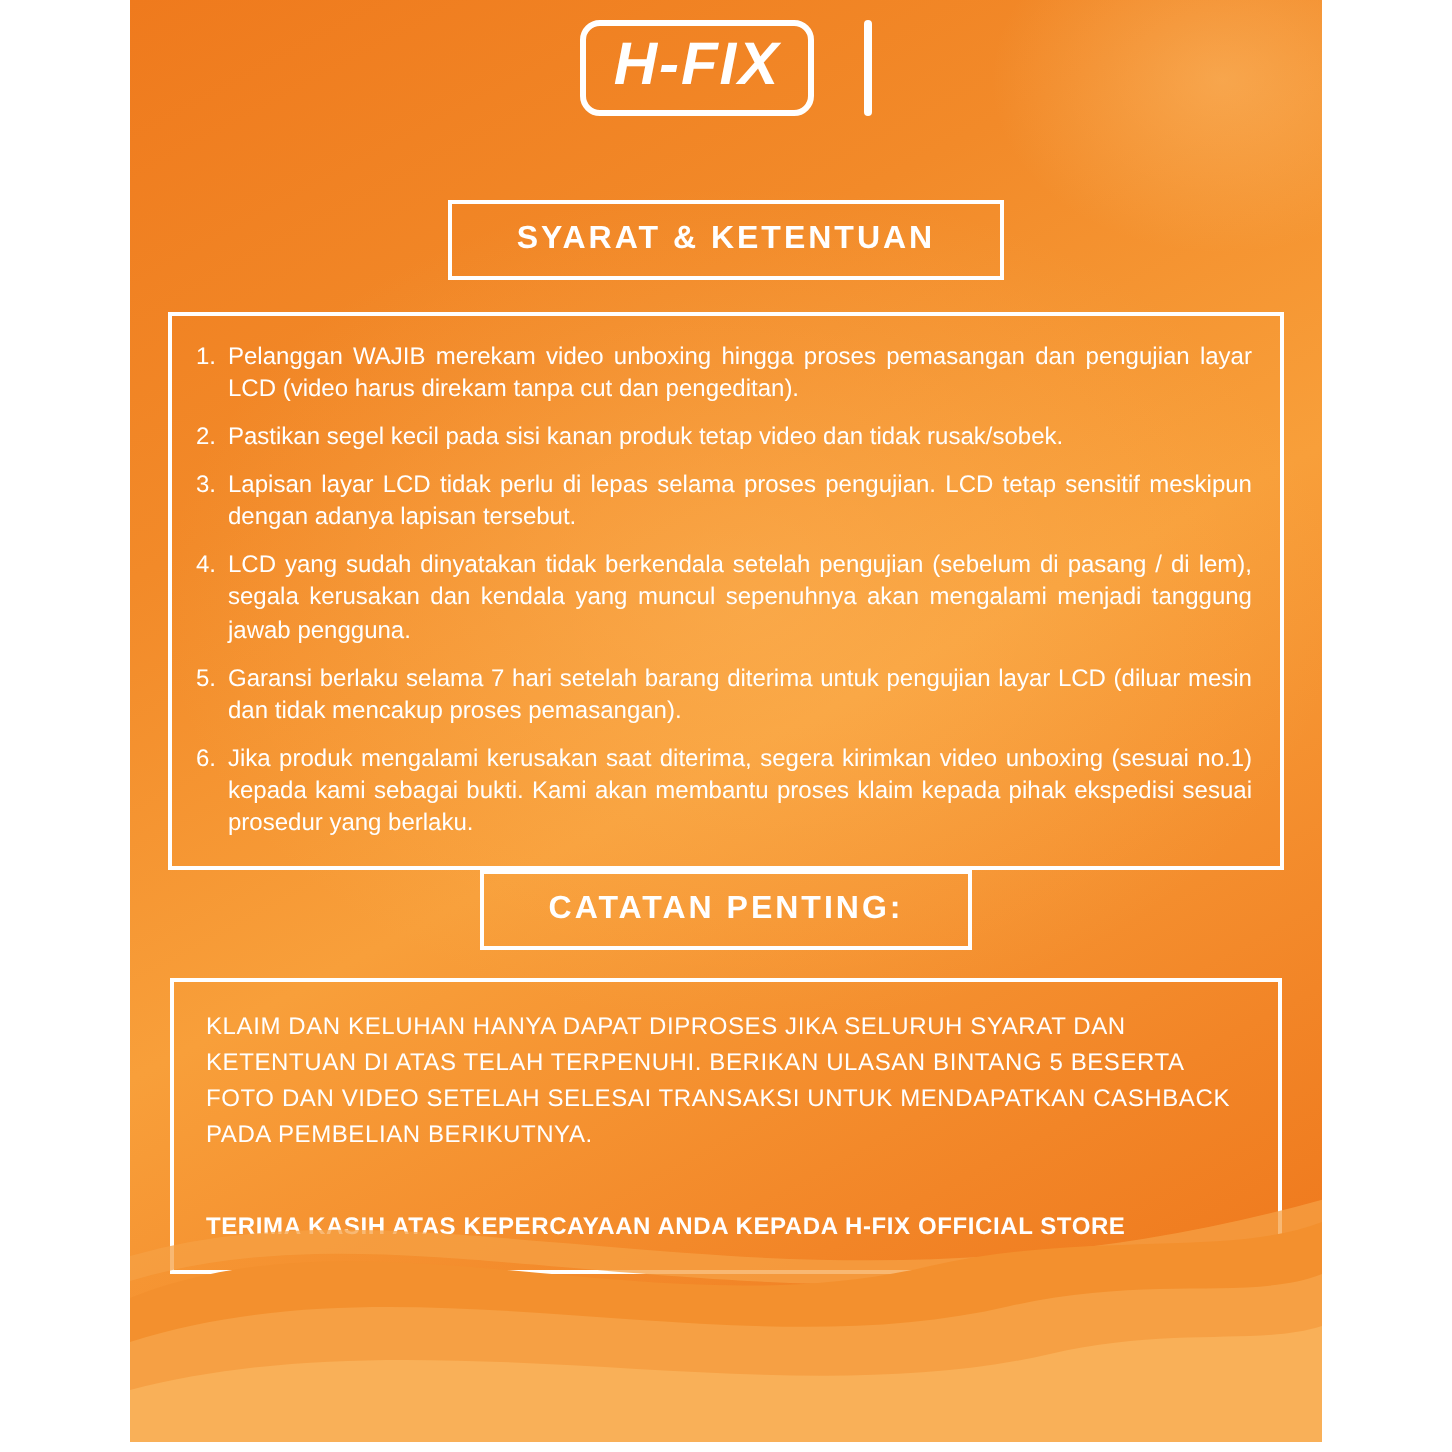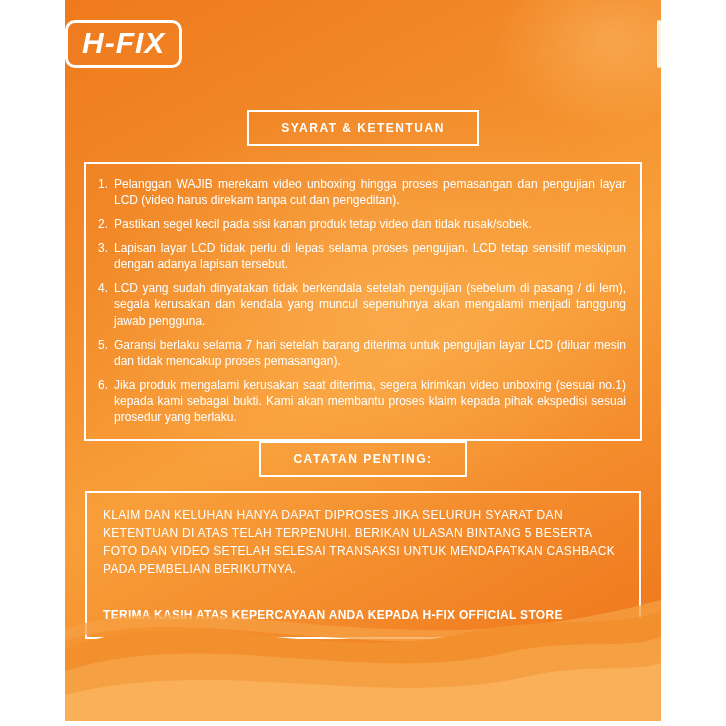--- a/index.html
+++ b/index.html
@@ -21,39 +21,39 @@
     overflow:hidden;
     color:#ffffff;
   }
   .corner-glow {
     position:absolute; top:-50px; right:-70px; width:240px; height:180px;
     background:radial-gradient(ellipse, rgba(255,205,130,0.38), rgba(255,205,130,0) 68%);
     pointer-events:none;
   }
   
   .logo-row {
-    display:flex; justify-content:space-between; align-items:center;
-    gap:25px; padding-top:20px;
+    display:flex; justify-content:center; align-items:center;
+    gap:25px; padding-top:10px;
   }
   .logo-box {
     border:3px solid #ffffff; border-radius:10px;
     padding:3px 14px 5px 14px;
     font-style:italic; font-weight:bold; font-size:30px;
     letter-spacing:1px; color:#ffffff;
   }
   .logo-divider { width:4px; height:48px; background:#ffffff; border-radius:2px; }
   .store-col {
     font-weight:bold; font-size:17px; letter-spacing:2.5px; line-height:1.35;
   }
   
   .chip {
     margin:0 auto; width:max-content;
     border:2px solid #ffffff;
     padding:9px 32px;
-    font-weight:bold; font-size:12px; letter-spacing:1.5px;
+    font-weight:bold; font-size:16px; letter-spacing:1.5px;
     text-align:center;
   }
   .chip.syarat { margin-top:42px; }
   .chip.catatan { }
   
   .terms-box {
     margin:16px auto 0; width:528px;
     border:2px solid #ffffff;
     padding:12px 14px 6px 12px;
     font-size:12px; line-height:1.34;

